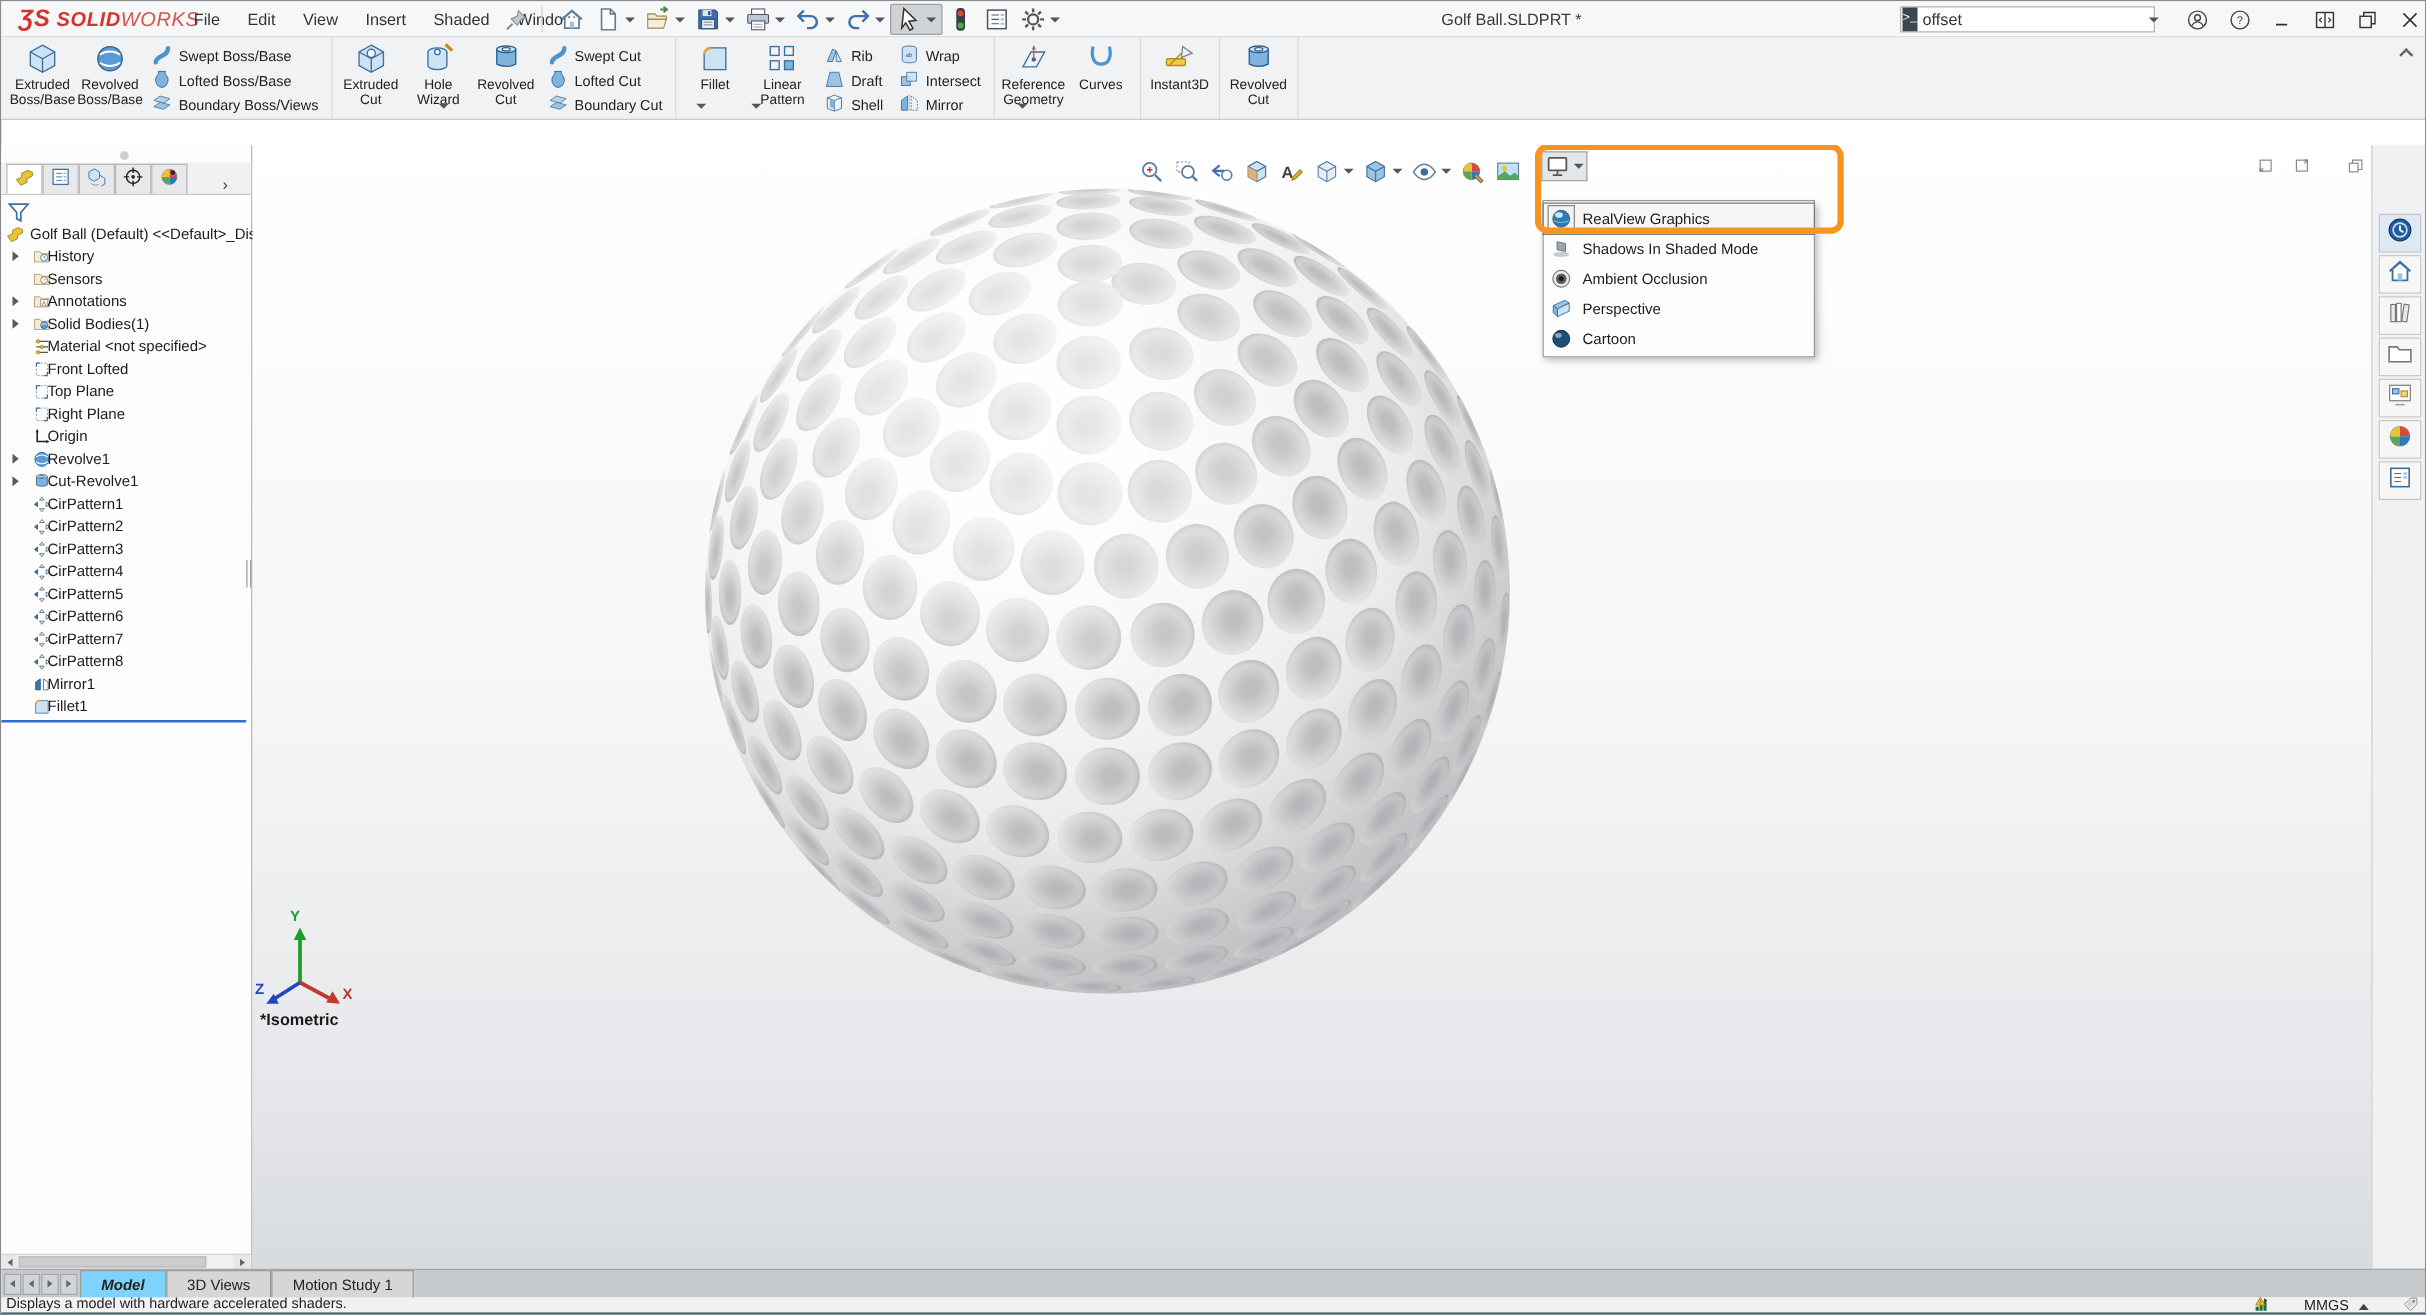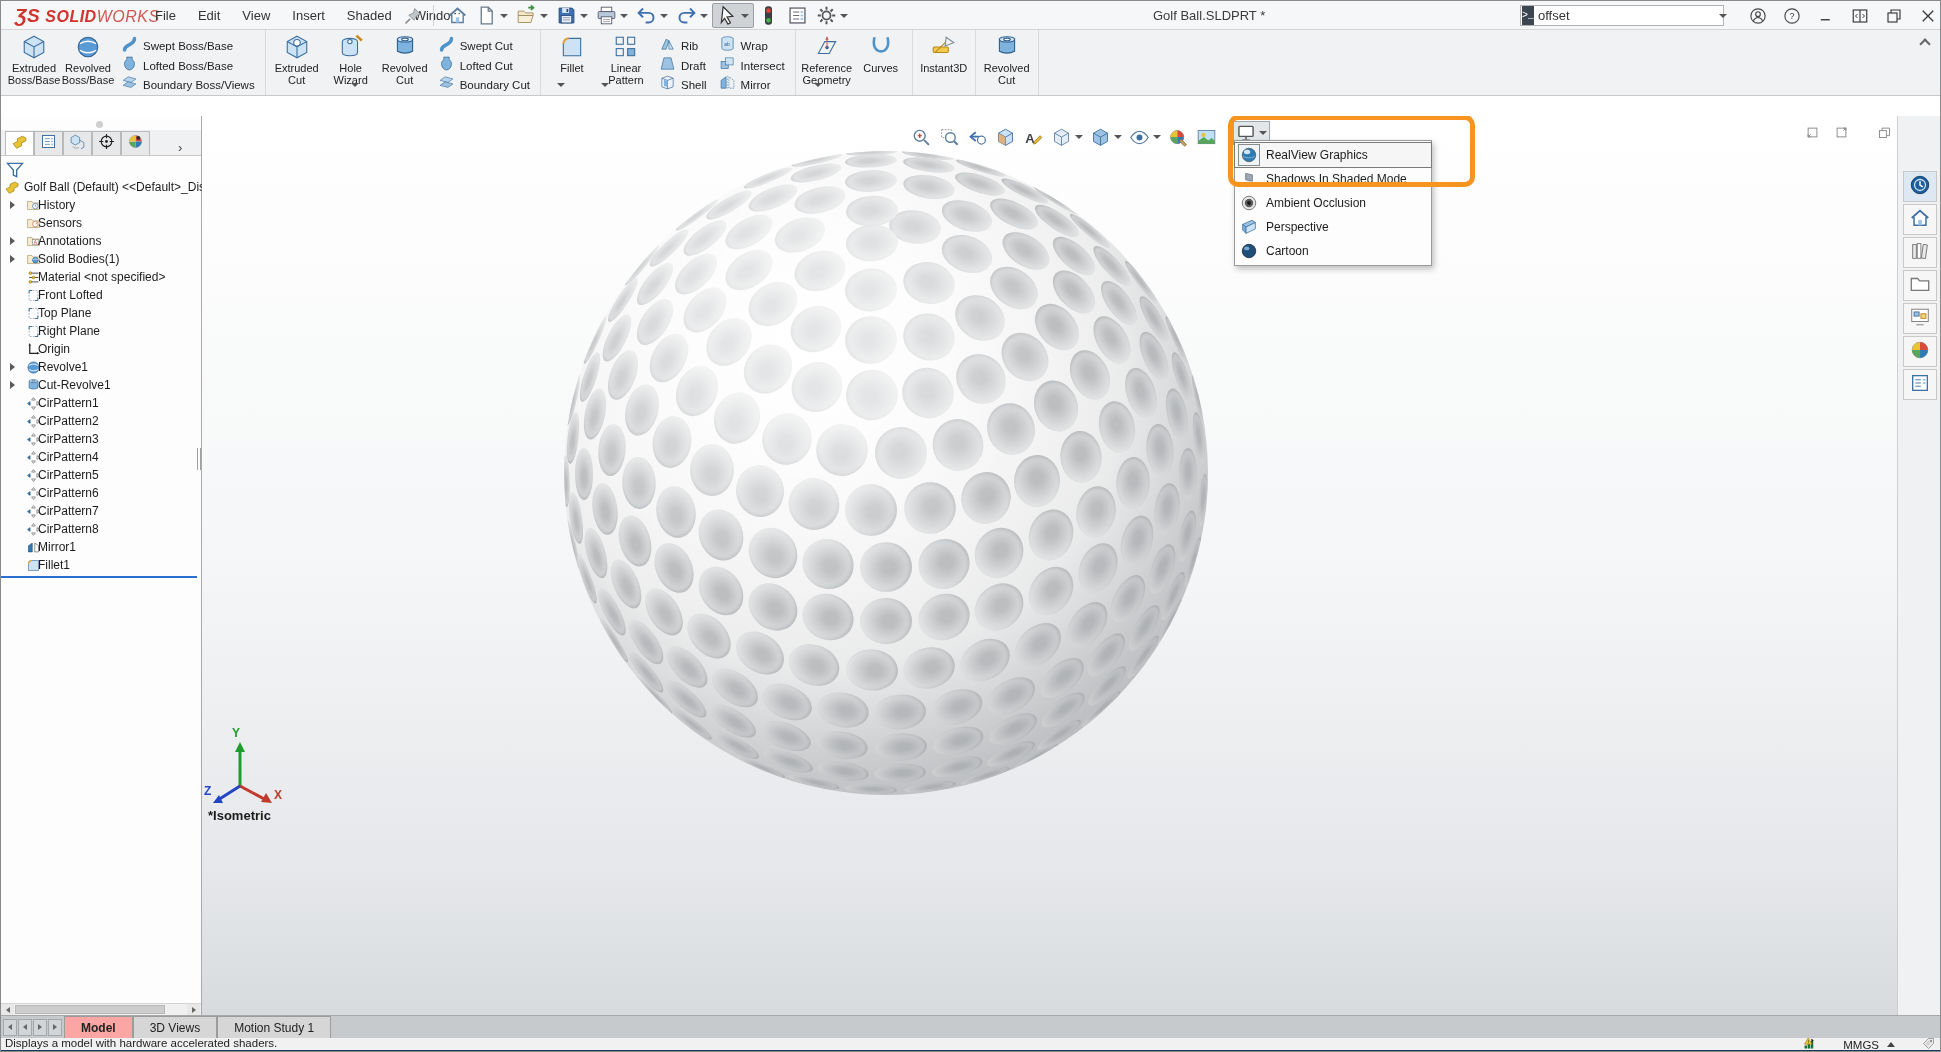--- a/index.html
+++ b/index.html
@@ -94,21 +94,21 @@
 
   
   .hud{position:absolute;left:707px;top:8px;height:26px;display:flex;align-items:center;gap:3px;}
   .hud-btn{display:flex;align-items:center;height:24px;padding:0 2px;border-radius:2px;}
   .hud-ico{width:21px;height:21px;}
   .hud-ico svg{width:100%;height:100%;}
 
   
   .vs-btn{position:absolute;left:1031px;top:5px;width:37px;height:24px;background:#e3e7ea;border:1px solid #9fa6ac;display:flex;align-items:center;padding:0 2px;}
   .vs-btn .hud-ico{width:20px;height:20px;}
-  .vs-menu{position:absolute;left:1032px;top:24px;width:198px;background:#fdfdfd;border:1px solid #9a9a9a;box-shadow:2px 3px 6px rgba(0,0,0,.25);padding:2px 0;z-index:50;}
+  .vs-menu{position:absolute;left:1032px;top:44px;width:218px;background:#fdfdfd;border:1px solid #9a9a9a;box-shadow:2px 3px 6px rgba(0,0,0,.25);padding:2px 0;z-index:50;}
   .vs-item{position:relative;height:24px;display:flex;align-items:center;gap:7px;padding:0 4px;}
   .vs-item.selected{outline:1px solid #7a7a7a;background:#f6f6f6;}
   .vs-ico{width:20px;height:20px;flex:0 0 20px;display:flex;align-items:center;justify-content:center;}
   .vs-ico svg{width:18px;height:18px;}
   .vs-item.selected .vs-ico{outline:1px solid #8a8a8a;background:#eef4fa;}
   .vs-lbl{font-size:12px;color:#1c1c1c;white-space:nowrap;}
   .highlight-box{position:absolute;left:1026px;top:-1px;width:247px;height:72px;border:5px solid #F7941E;border-radius:10px;z-index:60;pointer-events:none;}
 
   
   .docctl{position:absolute;left:1600px;top:6px;display:flex;gap:9px;align-items:center;}
@@ -118,21 +118,21 @@
   .taskpane{position:absolute;left:1896px;top:115px;width:45px;height:899px;background:#f0f1f2;border-left:1px solid #cfcfcf;}
   .tp-btn{position:absolute;left:5px;width:34px;height:31px;background:#f6f6f6;border:1px solid #c9c9c9;display:flex;align-items:center;justify-content:center;}
   .tp-btn.first{background:#dde8f2;}
   .tp-btn svg{width:22px;height:22px;}
 
   
   .doctabs{position:absolute;left:0;top:1014px;width:1941px;height:23px;background:#c7cacd;border-top:1px solid #a8a8a8;display:flex;align-items:stretch;}
   .dt-nav{display:flex;align-items:center;padding:0 2px;gap:1px;}
   .dt-nav-btn{width:14px;height:17px;background:#d2d5d8;border:1px solid #a5a8ab;display:flex;align-items:center;justify-content:center;}
   .dtab{padding:0 16px;font-size:12px;color:#222;background:#d6d6d6;border:1px solid #9c9c9c;border-bottom:none;display:flex;align-items:center;cursor:pointer;}
-  .dtab.active{background:#fca5a5;font-weight:bold;}
+  .dtab.active{background:#7dd3fc;font-weight:bold;font-style:italic;}
 
   
   .statusbar{position:absolute;left:0;top:1037px;width:1941px;height:12px;background:#f1f1f1;font-size:11.5px;color:#222;}
   .status-msg{position:absolute;left:4px;top:-1px;}
   .status-right{position:absolute;right:6px;top:-2px;display:flex;align-items:center;gap:26px;}
   .perf-ico svg,.tag-ico svg{width:15px;height:15px;}
   .units{font-size:11.5px;color:#222;display:flex;align-items:center;gap:8px;}
   .tri-up{width:0;height:0;border-left:4px solid transparent;border-right:4px solid transparent;border-bottom:5px solid #444;}
   .accentline{position:absolute;left:0;top:1049px;width:1941px;height:3px;background:#17395f;}
 </style>

